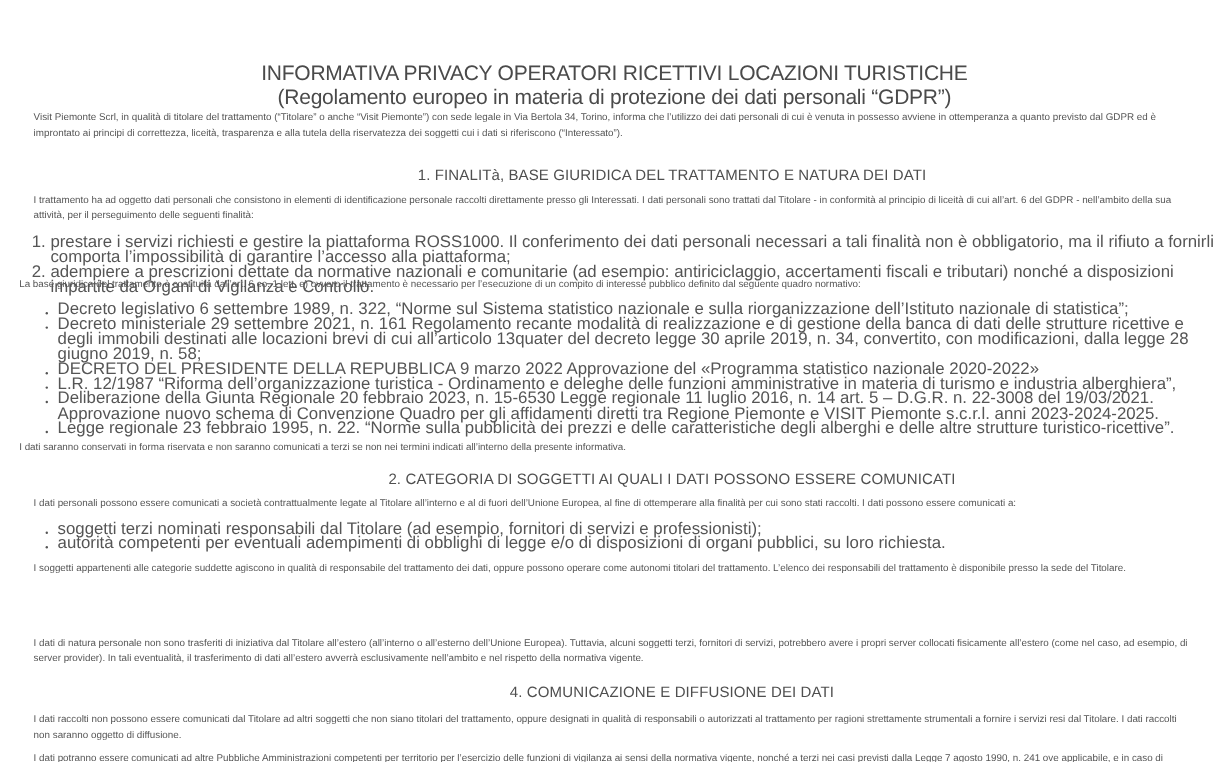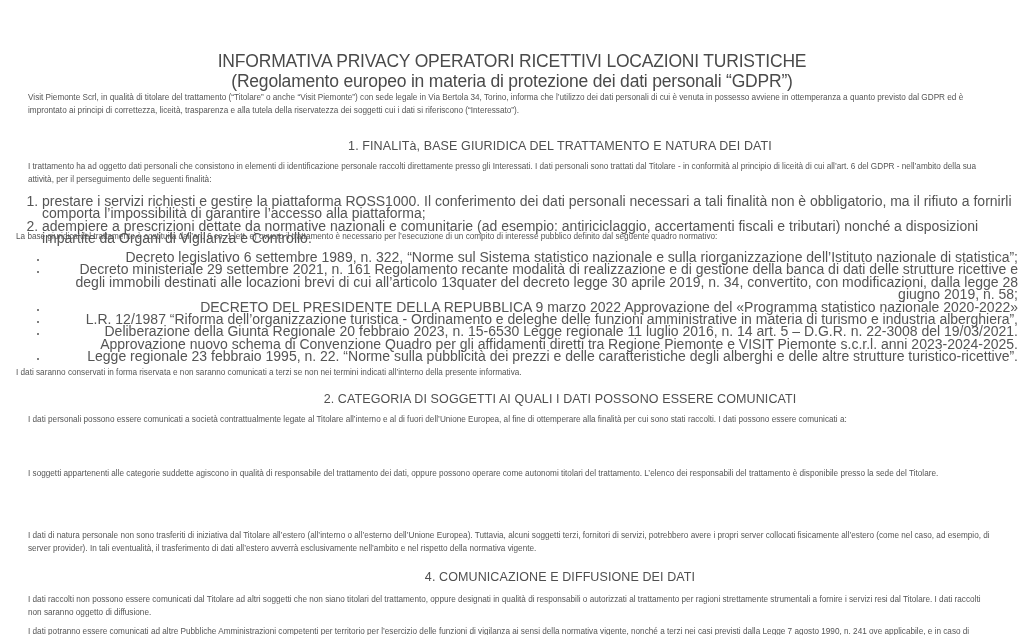--- a/index.html
+++ b/index.html
@@ -12,21 +12,21 @@
   .title-block { text-align: center; padding-top: 24px; color: #4a4a4a; margin-top: 27px; }
   .title-line { font-size: 17.5px; line-height: 20px; letter-spacing: -0.2px; }
   .txt { font-size: 8.2px; line-height: 13px; }
   .intro { position: absolute; left: 28px; top: 64px; width: 975px; }
   .h2 { position: absolute; left: 0; width: 1024px; text-align: center; font-size: 12.5px; color: #4f4f4f; letter-spacing: 0.1px; margin-left: 48px; }
   .p { position: absolute; width: 975px; }
   ol, ul { margin: 0; padding: 0; }
   .list { position: absolute; }
   .list li { font-size: 14px; line-height: 12.4px; }
   ol.list { padding-left: 14px; }
-  ul.list { padding-left: 14px; list-style: disc; text-align: right; }
+  ul.list { padding-left: 14px; list-style: disc; }
   ul.list li::marker { font-size: 7px; }
 </style>
 </head>
 <body>
 
 <div class="page">
 
   <div class="title-block">
     <div class="title-line">INFORMATIVA PRIVACY OPERATORI RICETTIVI LOCAZIONI TURISTICHE</div>
     <div class="title-line">(Regolamento europeo in materia di protezione dei dati personali “GDPR”)</div>
@@ -46,20 +46,24 @@
     <li>Decreto ministeriale 29 settembre 2021, n. 161 Regolamento recante modalità di realizzazione e di gestione della banca di dati delle strutture ricettive e degli immobili destinati alle locazioni brevi di cui all’articolo 13quater del decreto legge 30 aprile 2019, n. 34, convertito, con modificazioni, dalla legge 28 giugno 2019, n. 58;</li>
     <li>DECRETO DEL PRESIDENTE DELLA REPUBBLICA 9 marzo 2022 Approvazione del «Programma statistico nazionale 2020-2022»</li>
     <li>L.R. 12/1987 “Riforma dell’organizzazione turistica - Ordinamento e deleghe delle funzioni amministrative in materia di turismo e industria alberghiera”,</li>
     <li>Deliberazione della Giunta Regionale 20 febbraio 2023, n. 15-6530 Legge regionale 11 luglio 2016, n. 14 art. 5 – D.G.R. n. 22-3008 del 19/03/2021. Approvazione nuovo schema di Convenzione Quadro per gli affidamenti diretti tra Regione Piemonte e VISIT Piemonte s.c.r.l. anni 2023-2024-2025.</li>
     <li>Legge regionale 23 febbraio 1995, n. 22. “Norme sulla pubblicità dei prezzi e delle caratteristiche degli alberghi e delle altre strutture turistico-ricettive”.</li>
   </ul>
   <div class="txt p" style="left:16px; top:339px;">I dati saranno conservati in forma riservata e non saranno comunicati a terzi se non nei termini indicati all’interno della presente informativa.</div>
 
   <div class="h2" style="top:365px;">2. CATEGORIA DI SOGGETTI AI QUALI I DATI POSSONO ESSERE COMUNICATI</div>
   <div class="txt p" style="left:28px; top:386px;">I dati personali possono essere comunicati a società contrattualmente legate al Titolare all’interno e al di fuori dell’Unione Europea, al fine di ottemperare alla finalità per cui sono stati raccolti. I dati possono essere comunicati a:</div>
+  <ul class="list" style="left:34px; top:407px; width:970px;">
+    <li>soggetti terzi nominati responsabili dal Titolare (ad esempio, fornitori di servizi e professionisti);</li>
+    <li>autorità competenti per eventuali adempimenti di obblighi di legge e/o di disposizioni di organi pubblici, su loro richiesta.</li>
+  </ul>
   <div class="txt p" style="left:28px; top:440px; width:965px;">I soggetti appartenenti alle categorie suddette agiscono in qualità di responsabile del trattamento dei dati, oppure possono operare come autonomi titolari del trattamento. L’elenco dei responsabili del trattamento è disponibile presso la sede del Titolare.</div>
 
   <div class="txt p" style="left:28px; top:502px; width:965px;">I dati di natura personale non sono trasferiti di iniziativa dal Titolare all’estero (all’interno o all’esterno dell’Unione Europea). Tuttavia, alcuni soggetti terzi, fornitori di servizi, potrebbero avere i propri server collocati fisicamente all’estero (come nel caso, ad esempio, di server provider). In tali eventualità, il trasferimento di dati all’estero avverrà esclusivamente nell’ambito e nel rispetto della normativa vigente.</div>
 
   <div class="h2" style="top:543px;">4. COMUNICAZIONE E DIFFUSIONE DEI DATI</div>
   <div class="txt p" style="left:28px; top:566px; width:965px;">I dati raccolti non possono essere comunicati dal Titolare ad altri soggetti che non siano titolari del trattamento, oppure designati in qualità di responsabili o autorizzati al trattamento per ragioni strettamente strumentali a fornire i servizi resi dal Titolare. I dati raccolti non saranno oggetto di diffusione.</div>
   <div class="txt p" style="left:28px; top:598px; width:965px;">I dati potranno essere comunicati ad altre Pubbliche Amministrazioni competenti per territorio per l’esercizio delle funzioni di vigilanza ai sensi della normativa vigente, nonché a terzi nei casi previsti dalla Legge 7 agosto 1990, n. 241 ove applicabile, e in caso di controlli sulla veridicità delle dichiarazioni.</div>
 
 </div>
 

